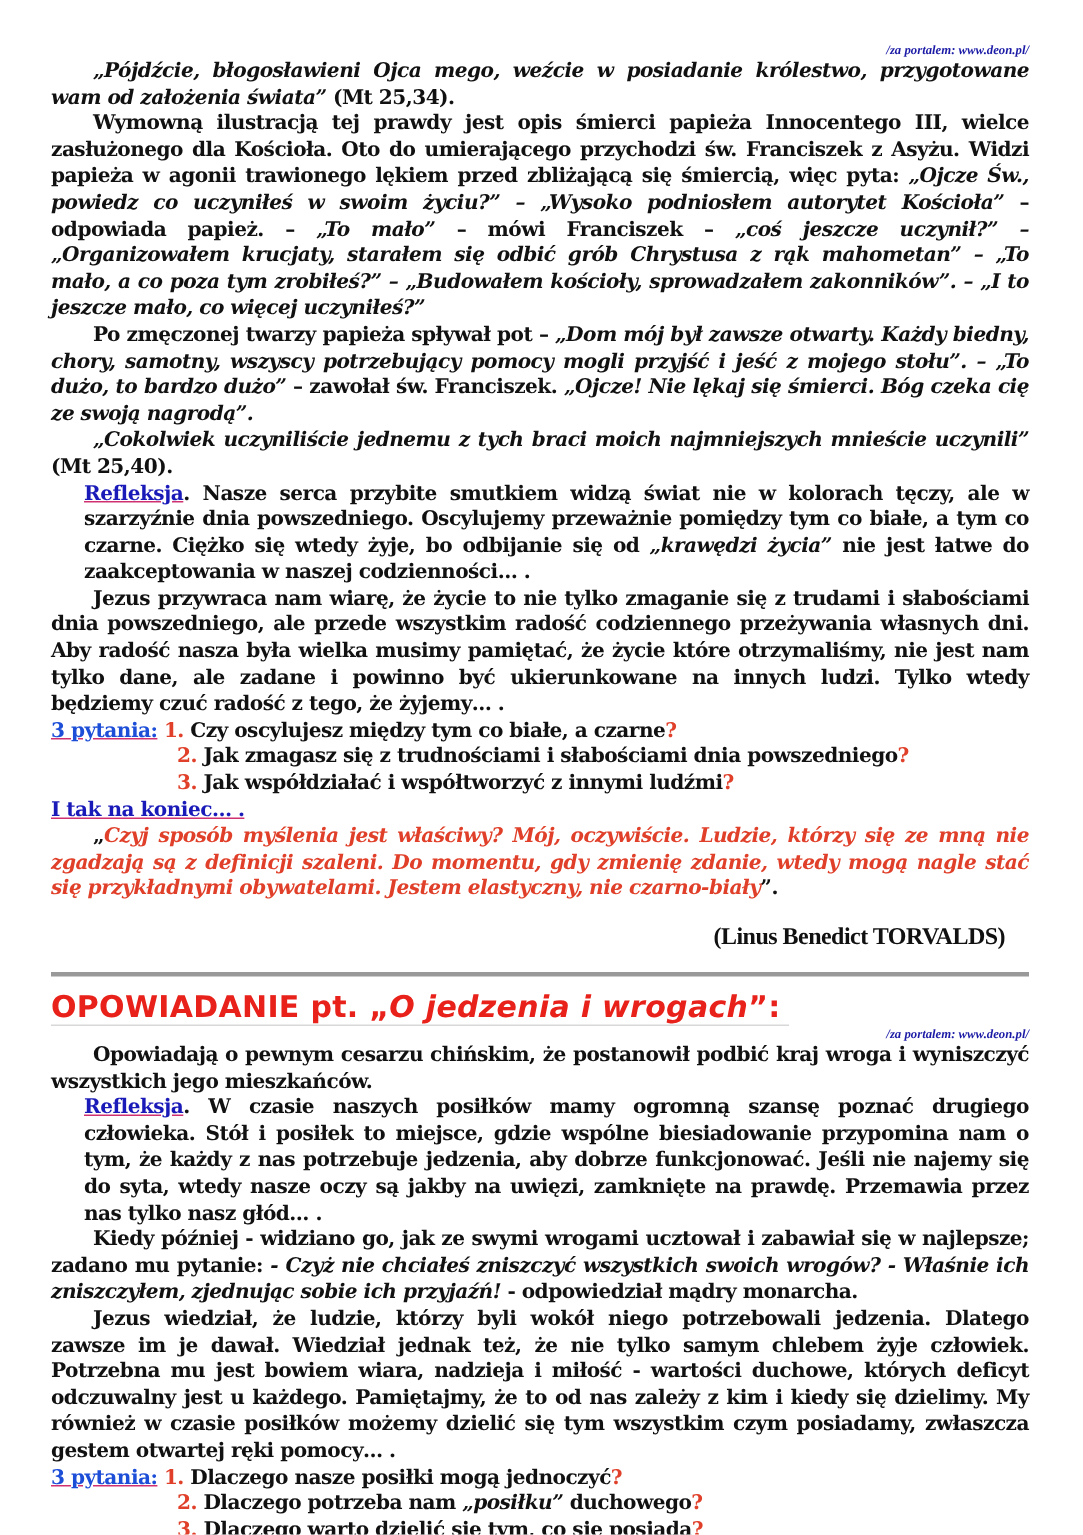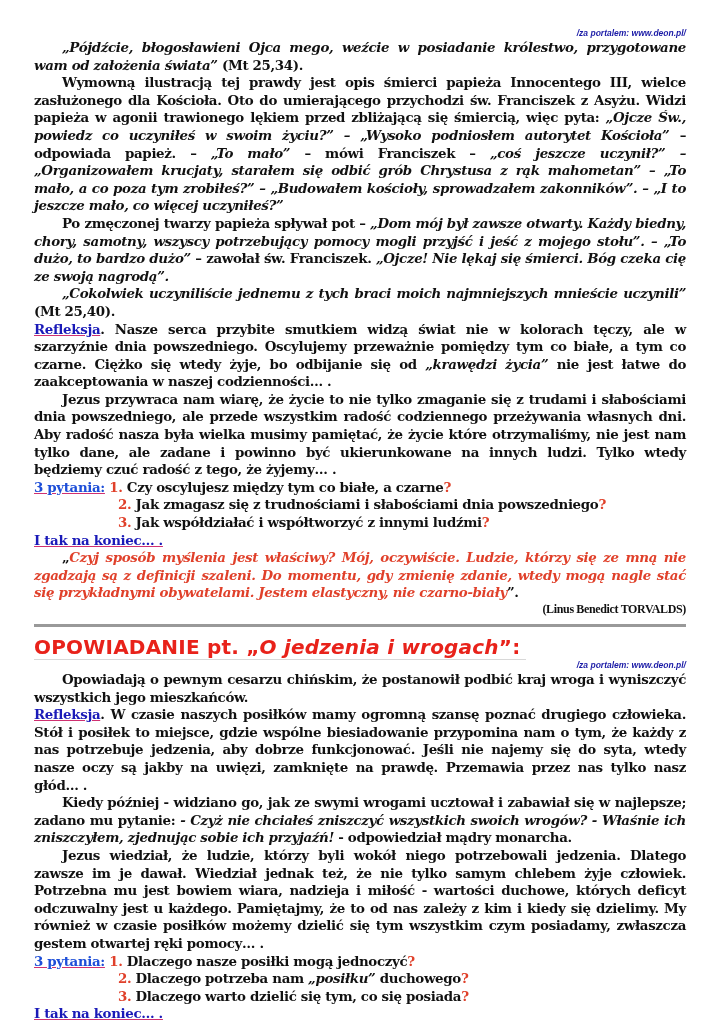--- a/index.html
+++ b/index.html
@@ -3,33 +3,33 @@
 <meta charset="utf-8">
 <style>
   html, body { margin: 0; padding: 0; background: #ffffff; }
   body { width: 722px; height: 1023px; overflow: hidden; position: relative; }
   .page {
     position: absolute; left: 34px; top: 28px; width: 652px;
     font-family: "DejaVu Serif", "Liberation Serif", serif;
     font-size: 13.4px; line-height: 17.6px; color: #111111; font-weight: bold;
     text-align: justify; letter-spacing: -0.35px;
   }
-  .src { text-align: right; font-family: Liberation Sans, sans-serif; font-size: 8.5px; line-height: 11px; color: #1a1aa6; font-weight: bold; font-style: italic; letter-spacing: 0; }
+  .src { text-align: right; font-family: Liberation Serif, serif; font-size: 8.5px; line-height: 11px; color: #1a1aa6; font-weight: bold; font-style: italic; letter-spacing: 0; }
   .p { margin: 0; text-indent: 28px; }
-  .p.noindent { text-indent: 0; }
+  .p.noindent { text-indent: 0; margin-left: 22px; }
   i, .it { font-style: italic; }
   .refl { color: #1a1ab8; text-decoration: underline; text-decoration-color: #d03070; font-family: "DejaVu Serif", serif; }
   .q-label { color: #1d4ed8; text-decoration: underline; text-decoration-color: #d03070; }
   .num { color: #e0402a; }
   .qm { color: #e0402a; }
   .qrow { margin: 0; white-space: nowrap; }
   .qrow.indent { padding-left: 84px; }
   .ending { color: #1a1ab8; text-decoration: underline; text-decoration-color: #d03070; margin: 0; }
   .redquote { color: #e0402a; font-style: italic; }
-  .author { text-align: right; font-family: "Liberation Serif", serif; font-size: 12px; line-height: 14px; margin: 0; }
+  .author { text-align: right; font-family: "Liberation Serif", serif; font-size: 16px; line-height: 14px; margin: 16px; }
   .divider { height: 3px; background: #999999; margin: 8px 0 8px 0; width: 100%; }
   .heading {
     font-family: "DejaVu Sans", sans-serif; font-weight: bold; font-size: 20px; line-height: 24px;
     color: #e8221a; letter-spacing: 0.2px; margin: 0; text-align: left;
     border-bottom: 1px solid #d8d8d8; display: inline-block; padding-right: 6px;
   }
   .heading .hit { font-style: italic; }
 </style>
 </head>
 <body>

